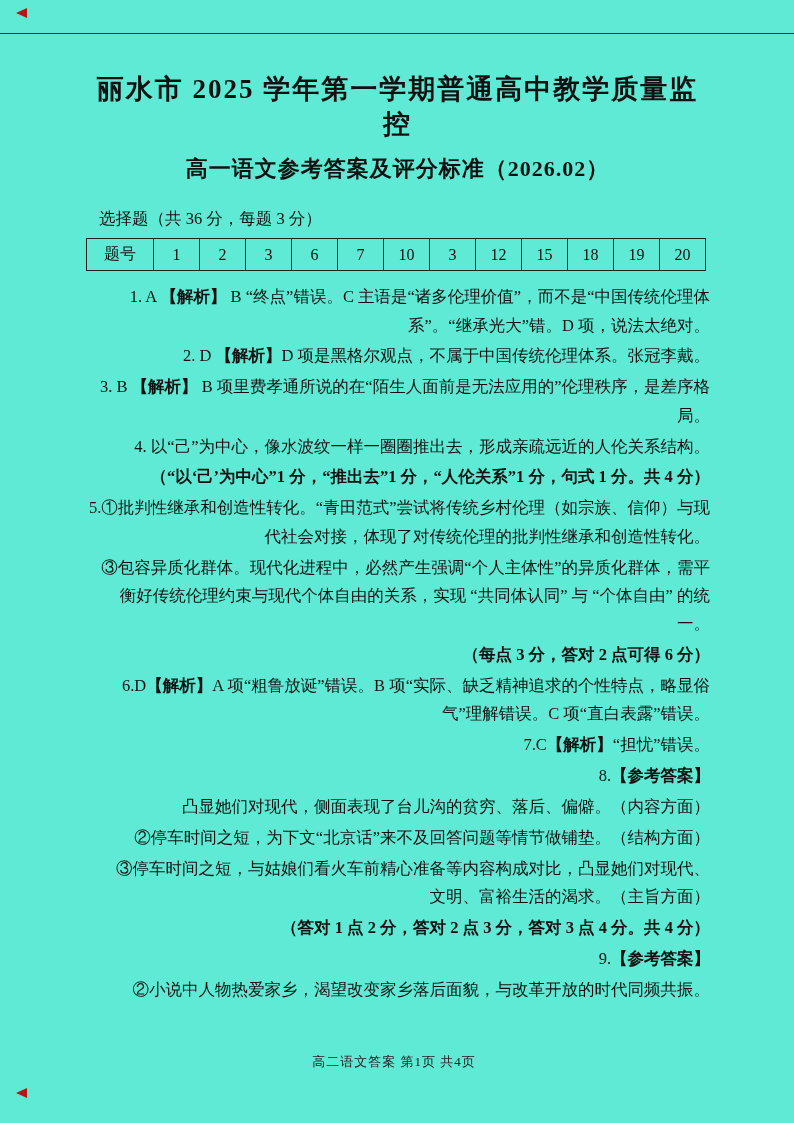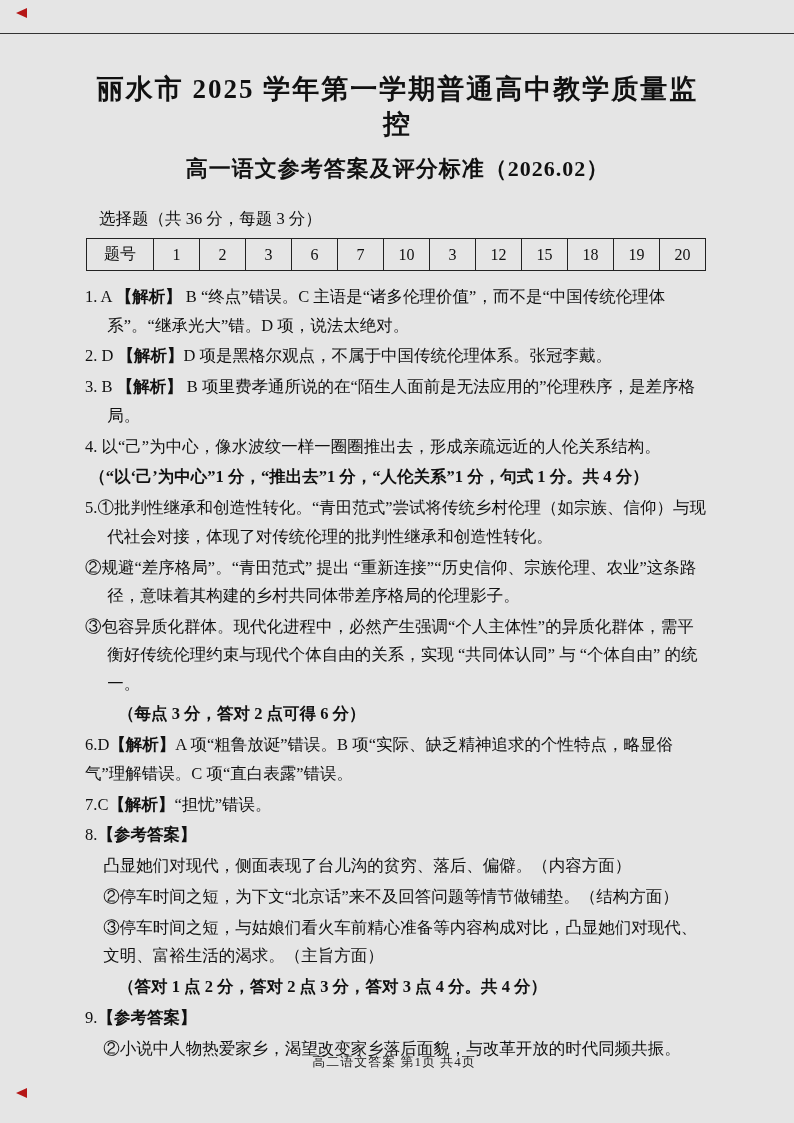--- a/index.html
+++ b/index.html
@@ -1,19 +1,19 @@
 <!DOCTYPE html>
 <html><head>
 <meta charset="utf-8">
 <style>
   html,body{margin:0;padding:0;background:#888;}
   .page{
     position:relative;
     width:794px;height:1123px;
-    background:#e5e5e5;
+    background:#5eead4;
     box-sizing:border-box;
     padding:0 84px 0 85px;
     font-family:"Liberation Serif","DejaVu Serif",serif;
     color:#111;
     overflow:hidden;
   }
   .top-rule{
     position:absolute;top:33px;left:0;width:794px;
     border-top:1.6px solid #333;
   }
@@ -42,21 +42,21 @@
     margin-left:1px;font-size:16px;
   }
   table.answers td{
     border:1.3px solid #222;
     text-align:center;vertical-align:middle;
     height:31px;padding:0 2px;
     width:41px;
   }
   table.answers td.label{width:62px;}
   .body-text{margin-top:12px;font-size:16.5px;line-height:1.72;}
-  .para{margin:2.5px 0;}
+  .para{margin:2.5px 0;text-align:right;}
   .para.item{padding-left:1.35em;text-indent:-1.35em;}
   .para.flush{padding-left:0;text-indent:0;}
   .para.sub{margin-left:1.1em;}
   .para.score{margin-left:2em;font-weight:bold;}
   .para.score-flush{margin-left:0.25em;font-weight:bold;}
   .b{font-weight:bold;}
   .footer{
     position:absolute;left:0;top:1053px;width:788px;
     text-align:center;font-size:13px;color:#222;
     letter-spacing:1px;
@@ -97,21 +97,20 @@
     </tbody>
   </table>
 
   <div class="body-text">
       <div class="para item"><span>1. A </span><span class="b">【解析】</span><span> B “终点”错误。C 主语是“诸多伦理价值”，而不是“中国传统伦理体系”。“继承光大”错。D 项，说法太绝对。</span></div>
       <div class="para item"><span>2. D </span><span class="b">【解析】</span><span>D 项是黑格尔观点，不属于中国传统伦理体系。张冠李戴。</span></div>
       <div class="para item"><span>3. B </span><span class="b">【解析】</span><span> B 项里费孝通所说的在“陌生人面前是无法应用的”伦理秩序，是差序格局。</span></div>
       <div class="para item"><span>4. 以“己”为中心，像水波纹一样一圈圈推出去，形成亲疏远近的人伦关系结构。</span></div>
       <div class="para score-flush"><span class="b">（“以‘己’为中心”1 分，“推出去”1 分，“人伦关系”1 分，句式 1 分。共 4 分）</span></div>
       <div class="para item"><span>5.①批判性继承和创造性转化。“青田范式”尝试将传统乡村伦理（如宗族、信仰）与现代社会对接，体现了对传统伦理的批判性继承和创造性转化。</span></div>
-      <div class="para item"><span>②规避“差序格局”。“青田范式” 提出 “重新连接”“历史信仰、宗族伦理、农业”这条路径，意味着其构建的乡村共同体带差序格局的伦理影子。</span></div>
       <div class="para item"><span>③包容异质化群体。现代化进程中，必然产生强调“个人主体性”的异质化群体，需平衡好传统伦理约束与现代个体自由的关系，实现 “共同体认同” 与 “个体自由” 的统一。</span></div>
       <div class="para score"><span class="b">（每点 3 分，答对 2 点可得 6 分）</span></div>
       <div class="para flush"><span>6.D</span><span class="b">【解析】</span><span>A 项“粗鲁放诞”错误。B 项“实际、缺乏精神追求的个性特点，略显俗气”理解错误。C 项“直白表露”错误。</span></div>
       <div class="para flush"><span>7.C</span><span class="b">【解析】</span><span>“担忧”错误。</span></div>
       <div class="para flush"><span>8.</span><span class="b">【参考答案】</span></div>
       <div class="para sub"><span>凸显她们对现代，侧面表现了台儿沟的贫穷、落后、偏僻。（内容方面）</span></div>
       <div class="para sub"><span>②停车时间之短，为下文“北京话”来不及回答问题等情节做铺垫。（结构方面）</span></div>
       <div class="para sub"><span>③停车时间之短，与姑娘们看火车前精心准备等内容构成对比，凸显她们对现代、文明、富裕生活的渴求。（主旨方面）</span></div>
       <div class="para score"><span class="b">（答对 1 点 2 分，答对 2 点 3 分，答对 3 点 4 分。共 4 分）</span></div>
       <div class="para flush"><span>9.</span><span class="b">【参考答案】</span></div>

